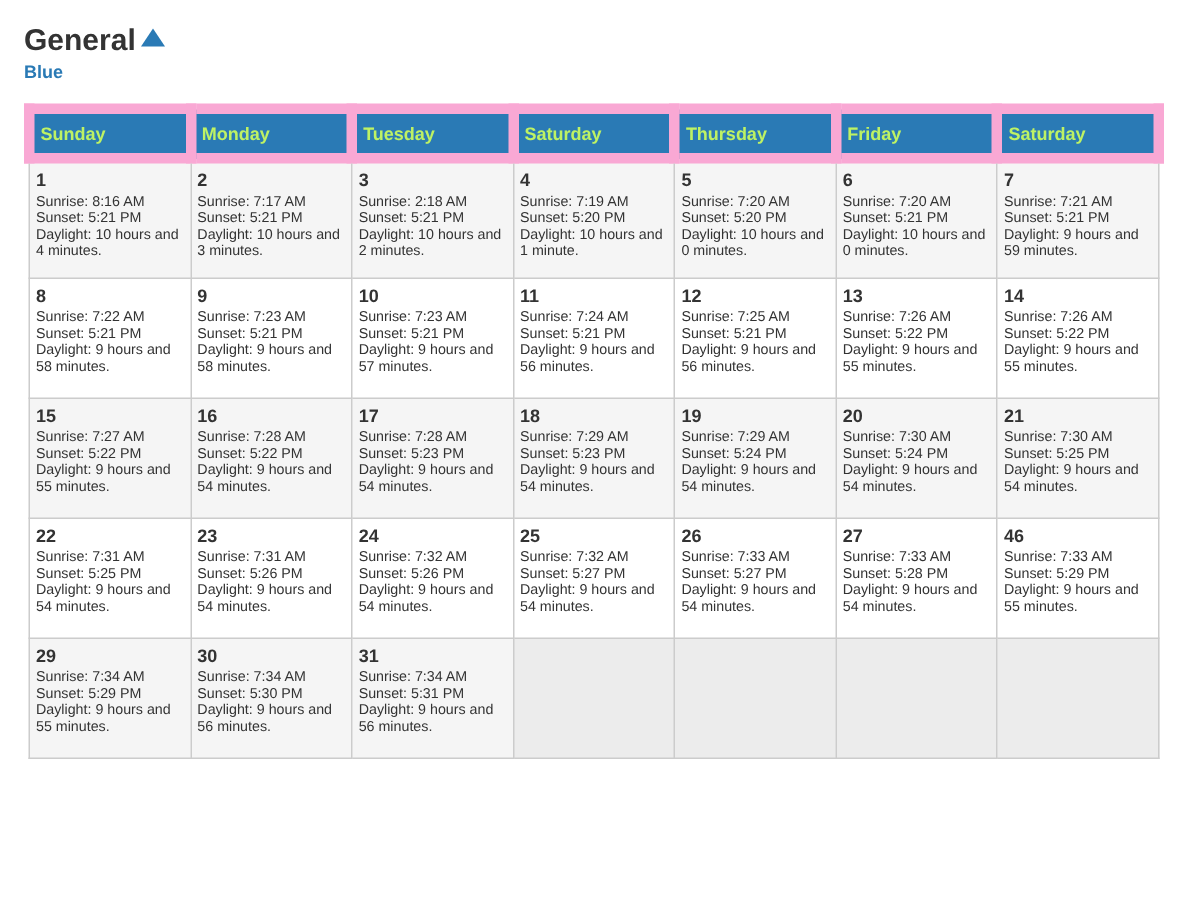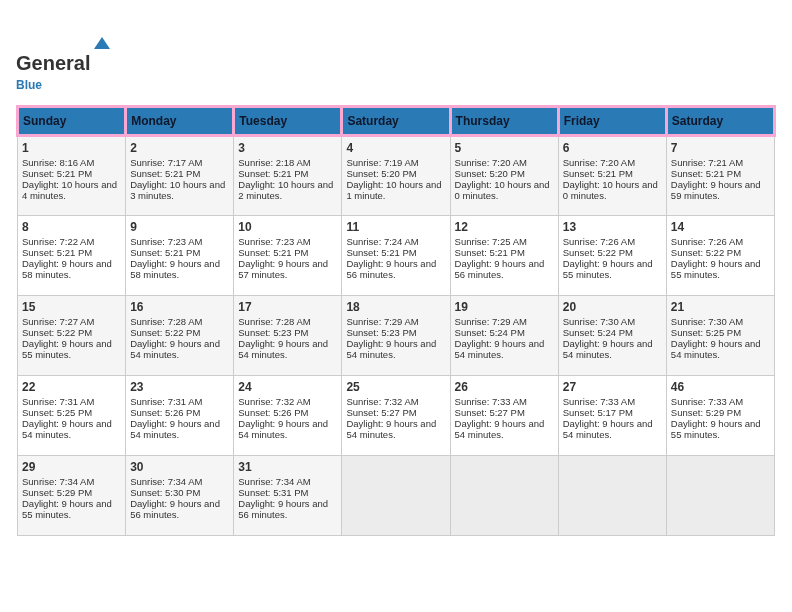--- a/index.html
+++ b/index.html
@@ -37,26 +37,26 @@
       font-size: 14px;
       color: #555;
     }
     table {
       width: 100%;
       border-collapse: collapse;
       table-layout: fixed;
     }
     thead tr th {
       background-color: #2a7ab5;
-      color: #0f172a;
+      color: #bef264;
       font-size: 12px;
       font-weight: bold;
       padding: 6px 4px;
       text-align: left;
-      border: 3px solid #f9a8d4;
+      border: 7px solid #f9a8d4;
     }
     tbody tr td {
       border: 1px solid #ccc;
       vertical-align: top;
       padding: 4px 4px 4px 4px;
       font-size: 9.5px;
       color: #333;
       background: #fff;
       min-height: 70px;
       height: 80px;
@@ -79,21 +79,21 @@
     td.empty-cell {
       background: #ececec !important;
     }
   </style>
 </head>
 <body>
 
 <div class="header">
   <div class="logo">
     <div class="logo-row">
-      <span style="font-size:20px;font-weight:bold;color:#333;margin-top:36px;">General</span>
+      <span style="font-size:20px;font-weight:bold;color:#333;">General</span>
       <svg width="20" height="20" viewBox="0 0 20 20" style="margin-left:2px;margin-top:-2px;">
         <polygon points="10,2 18,14 2,14" fill="#2a7ab5"></polygon>
       </svg>
     </div>
     <div>
       <span style="font-size:12px;font-weight:bold;color:#2a7ab5;">Blue</span>
     </div>
   </div>
   <div class="title-block">
   </div>
@@ -138,21 +138,21 @@
         <td><span class="day-num">19</span><span>Sunrise: 7:29 AM</span><br><span>Sunset: 5:24 PM</span><br><span>Daylight: 9 hours and 54 minutes.</span></td>
         <td><span class="day-num">20</span><span>Sunrise: 7:30 AM</span><br><span>Sunset: 5:24 PM</span><br><span>Daylight: 9 hours and 54 minutes.</span></td>
         <td><span class="day-num">21</span><span>Sunrise: 7:30 AM</span><br><span>Sunset: 5:25 PM</span><br><span>Daylight: 9 hours and 54 minutes.</span></td>
       </tr>
       <tr>
         <td><span class="day-num">22</span><span>Sunrise: 7:31 AM</span><br><span>Sunset: 5:25 PM</span><br><span>Daylight: 9 hours and 54 minutes.</span></td>
         <td><span class="day-num">23</span><span>Sunrise: 7:31 AM</span><br><span>Sunset: 5:26 PM</span><br><span>Daylight: 9 hours and 54 minutes.</span></td>
         <td><span class="day-num">24</span><span>Sunrise: 7:32 AM</span><br><span>Sunset: 5:26 PM</span><br><span>Daylight: 9 hours and 54 minutes.</span></td>
         <td><span class="day-num">25</span><span>Sunrise: 7:32 AM</span><br><span>Sunset: 5:27 PM</span><br><span>Daylight: 9 hours and 54 minutes.</span></td>
         <td><span class="day-num">26</span><span>Sunrise: 7:33 AM</span><br><span>Sunset: 5:27 PM</span><br><span>Daylight: 9 hours and 54 minutes.</span></td>
-        <td><span class="day-num">27</span><span>Sunrise: 7:33 AM</span><br><span>Sunset: 5:17 PM</span><br><span>Daylight: 9 hours and 54 minutes.</span></td>
+        <td><span class="day-num">27</span><span>Sunrise: 7:33 AM</span><br><span>Sunset: 5:28 PM</span><br><span>Daylight: 9 hours and 54 minutes.</span></td>
         <td><span class="day-num">46</span><span>Sunrise: 7:33 AM</span><br><span>Sunset: 5:29 PM</span><br><span>Daylight: 9 hours and 55 minutes.</span></td>
       </tr>
       <tr>
         <td><span class="day-num">29</span><span>Sunrise: 7:34 AM</span><br><span>Sunset: 5:29 PM</span><br><span>Daylight: 9 hours and 55 minutes.</span></td>
         <td><span class="day-num">30</span><span>Sunrise: 7:34 AM</span><br><span>Sunset: 5:30 PM</span><br><span>Daylight: 9 hours and 56 minutes.</span></td>
         <td><span class="day-num">31</span><span>Sunrise: 7:34 AM</span><br><span>Sunset: 5:31 PM</span><br><span>Daylight: 9 hours and 56 minutes.</span></td>
         <td class="empty-cell"></td>
         <td class="empty-cell"></td>
         <td class="empty-cell"></td>
         <td class="empty-cell"></td>

